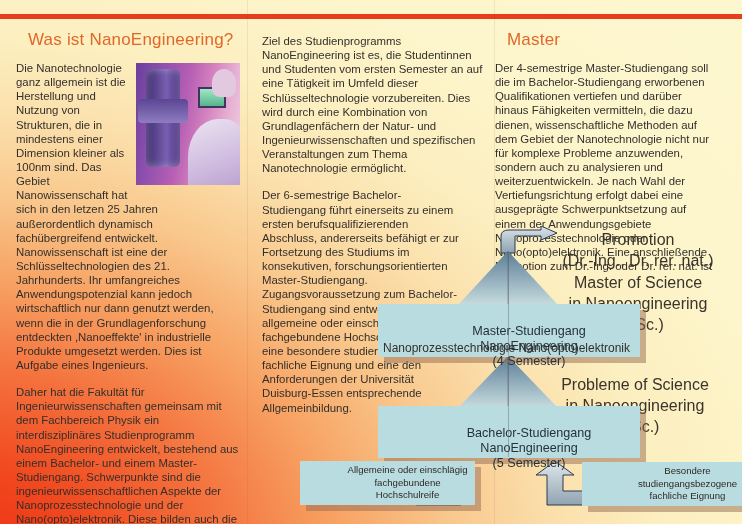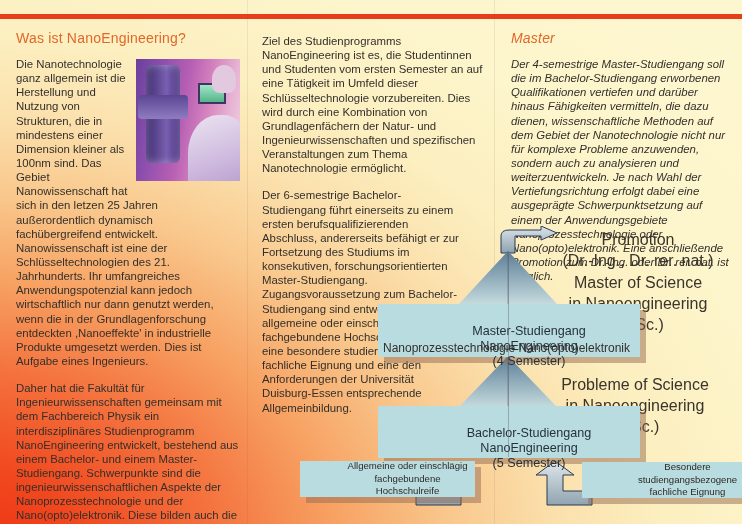--- a/index.html
+++ b/index.html
@@ -11,22 +11,22 @@
         #ee2d12 0%, #f1481f 12%, #f4703c 24%, #f7a263 36%, #f9c88d 47%,
         #fbe0ac 57%, #fcefc0 67%, #fdf5cb 80%, #fdf7d0 100%);
   }
   .topbar{position:absolute;left:0;top:14px;width:742px;height:5px;}
   .fold{position:absolute;top:0;bottom:0;width:1px;background:rgba(120,80,50,.10);}
   .fold1{left:247px;} .fold2{left:494px;}
 
   .col{position:absolute;top:30px;}
   .col-what{left:16px;width:224px;}
   .col-bachelor{left:262px;width:228px;}
-  .col-master{left:511px;width:221px;font-style:italic;}
-  .col h2{margin:0 0 11px 0;font-size:14px;font-weight:normal;color:#e2672a;letter-spacing:.2px;}
+  .col-master{left:495px;width:221px;}
+  .col h2{margin:0 0 11px 12px;font-size:17px;font-weight:normal;color:#e2672a;letter-spacing:.2px;}
   .col p{margin:4px 0 13px 0;font-size:11.4px;line-height:1.24;color:#332f2b;}
 
   
   .photo1{float:right;width:104px;height:122px;margin:2px 0 5px 8px;position:relative;overflow:hidden;
     background:linear-gradient(100deg,#6a3f9e 0%,#8e4fae 22%,#b75fb4 45%,#d786c0 65%,#e7b3d4 82%,#eed5e2 100%);}
   .p1-scope{position:absolute;left:10px;top:6px;width:34px;height:98px;border-radius:6px;
     background:linear-gradient(90deg,#3c2c6e,#7a5fb0 60%,#4a3580);box-shadow:inset 0 0 8px rgba(255,255,255,.35);}
   .p1-head{position:absolute;left:2px;top:36px;width:50px;height:24px;border-radius:4px;
     background:linear-gradient(#5a4694,#8f7cc0);}
   .p1-screen{position:absolute;right:14px;top:24px;width:24px;height:17px;border:2px solid #3f3560;
@@ -42,21 +42,21 @@
   .lbl-bsc{left:550px;top:374px;width:170px;}
 
   .dg-box{position:absolute;background:#b9dce1;box-shadow:6px 6px 0 rgba(150,106,82,.5);padding-left:40px;}
   .dg-mainbox{width:262px;left:378px;text-align:center;font-size:12.6px;line-height:1.18;color:#26323a;
     white-space:pre-line;padding-top:5px;box-sizing:border-box;}
   .box-masterprog{top:304px;height:53px;}
   .box-bachelorprog{top:406px;height:52px;}
   .side-label{position:absolute;bottom:2px;font-size:12px;color:#33302a;white-space:nowrap;}
   .side-left{left:5px;} .side-right{right:10px;text-align:right;}
 
-  .dg-entrybox{width:135px;height:36px;display:flex;align-items:center;justify-content:center;
+  .dg-entrybox{width:135px;height:44px;display:flex;align-items:center;justify-content:center;
     text-align:center;font-size:9.6px;line-height:1.3;color:#2e2a24;white-space:pre-line;}
   .box-entry-left{left:300px;top:461px;}
   .box-entry-right{left:582px;top:462px;width:131px;}
 
   .dg-svg{position:absolute;}
   .tri1{left:459px;top:251px;}
   .tri2{left:459px;top:356px;}
   .promo-arrow{left:497px;top:226px;}
   .arrow-left{left:408px;top:461px;}
   .arrow-right{left:534px;top:461px;}

